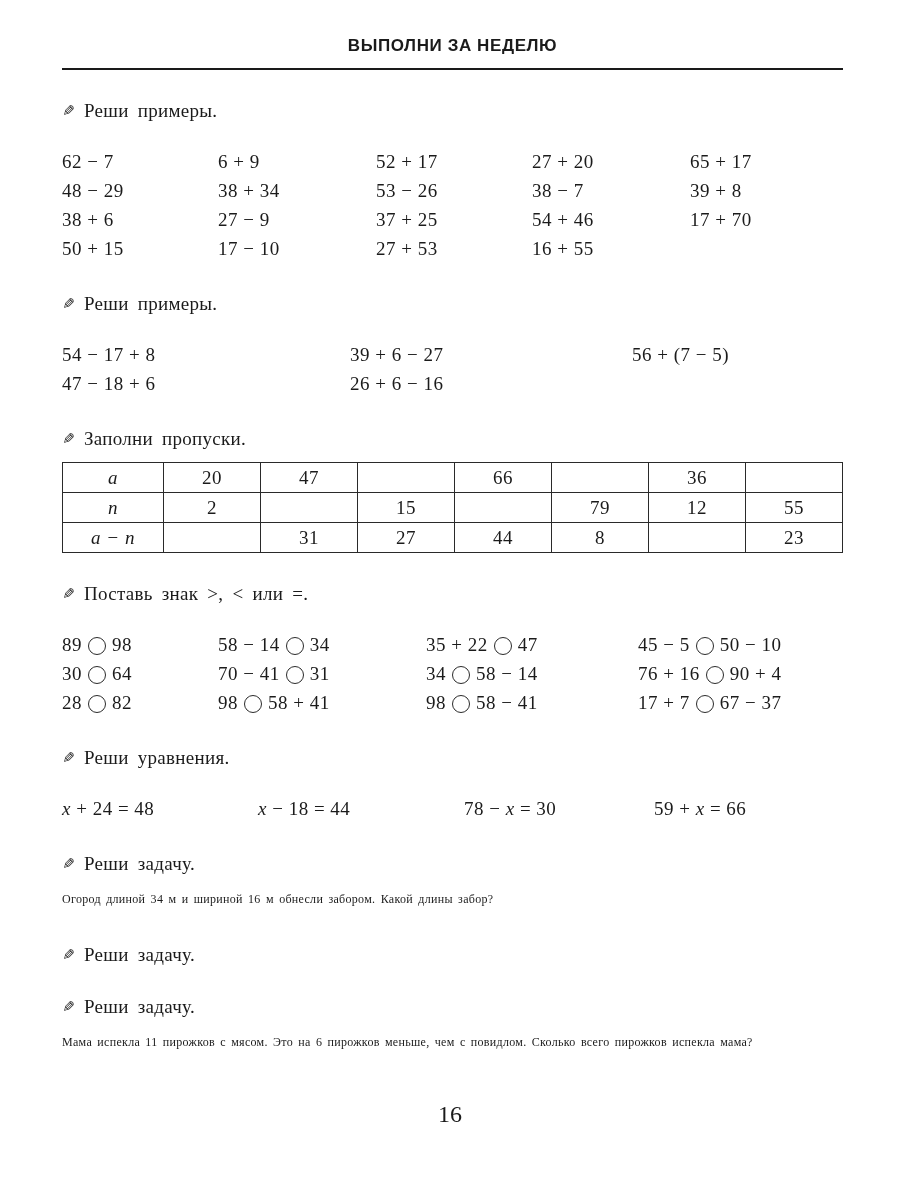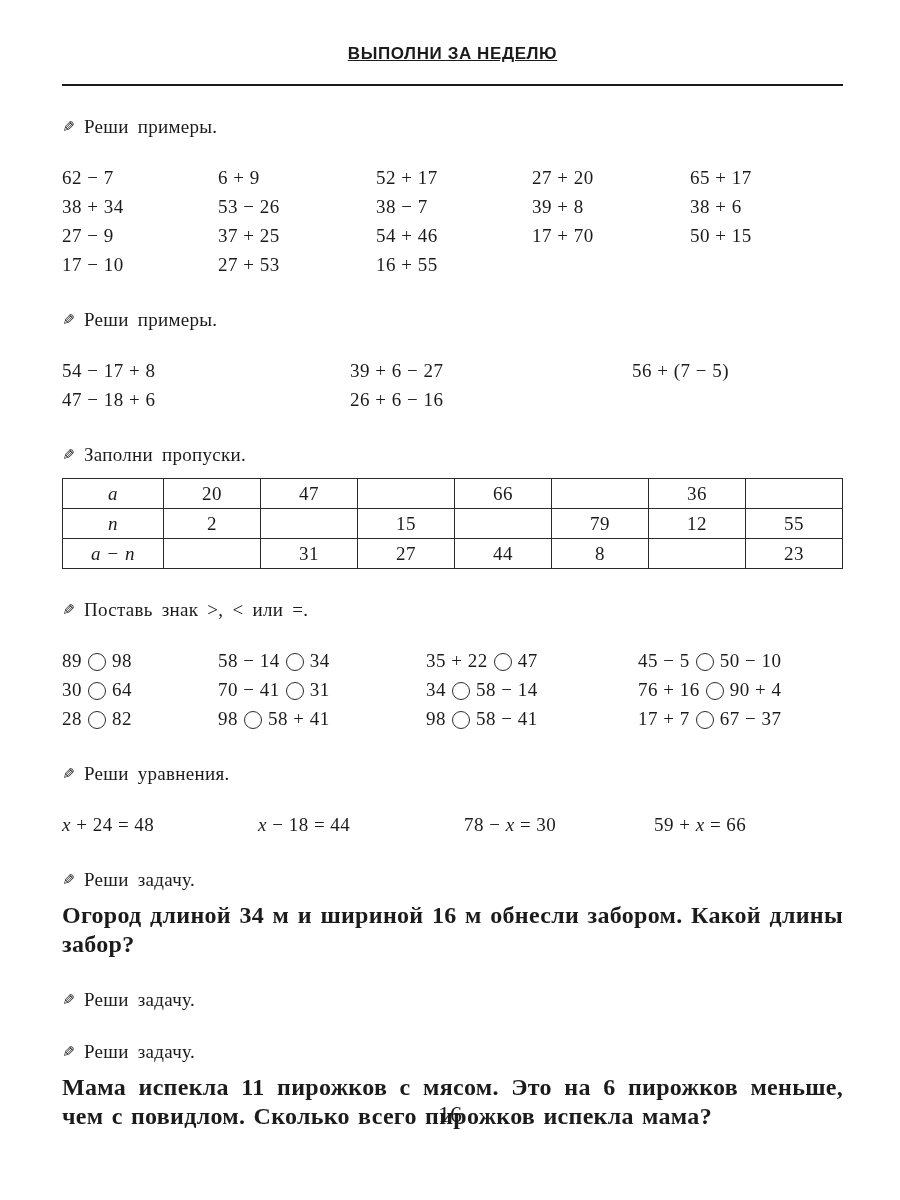--- a/index.html
+++ b/index.html
@@ -4,22 +4,22 @@
 <style>
   html,body { margin:0; padding:0; background:#f2f2f2; }
   .page {
     width:900px; height:1200px; background:#ffffff; position:relative;
     box-sizing:border-box; padding:36px 57px 0 62px;
     font-family:"Liberation Serif","DejaVu Serif",serif;
     color:#1b1b1b; overflow:hidden;
   }
   .hdr { text-align:center; border-bottom:2px solid #1a1a1a; padding-bottom:12px; }
   .hdr h1 {
-    margin:8px; font-family:"Liberation Sans","DejaVu Sans",sans-serif;
-    font-size:17px; font-weight:bold; letter-spacing:0.6px;text-decoration:underline;
+    margin:0; font-family:"Liberation Sans","DejaVu Sans",sans-serif;
+    font-size:17px; font-weight:bold; letter-spacing:0.6px;
   }
   .sec { margin-top:30px; }
   .sec.first { margin-top:30px; }
   .sec-head { display:flex; align-items:center; gap:9px; font-size:19px; word-spacing:4px; letter-spacing:0.3px; }
   .pencil { font-family:"DejaVu Sans",sans-serif; font-size:15px; transform:scaleX(-1); display:inline-block; color:#222; }
   .grid { display:grid; margin-top:25px; font-size:19px; line-height:29px; letter-spacing:0.5px; }
   .g-ex1 { grid-template-columns:156px 158px 156px 158px 1fr; }
   .g-ex2 { grid-template-columns:288px 282px 1fr; }
   .g-cmp { grid-template-columns:156px 208px 212px 1fr; }
   .g-eq  { grid-template-columns:196px 206px 190px 1fr; }
@@ -29,22 +29,22 @@
     font-size:19px; table-layout:fixed;
   }
   table.fill td { border:1.4px solid #2a2a2a; height:29px; text-align:center; padding:0; letter-spacing:0.5px; }
   table.fill td.lbl { width:100px; font-style:italic; }
   .circle {
     display:inline-block; width:18px; height:18px; border:1.4px solid #2b2b2b;
     border-radius:50%; vertical-align:-4px; margin:0 6px; box-sizing:border-box;
   }
   .var { font-style:italic; }
   p.task {
-    margin:10px 0 0 0; font-size:24px; line-height:29px;
-    text-align:justify; word-spacing:2px; letter-spacing:0.3px;font-weight:bold;
+    margin:10px 0 0 0; font-size:12px; line-height:29px;
+    text-align:justify; word-spacing:2px; letter-spacing:0.3px;
   }
   .pagenum { position:absolute; left:0; right:0; bottom:72px; text-align:center; font-size:24px; }
 </style>
 </head>
 <body>
 
 <div class="page">
 
   <div class="hdr">
     <h1>ВЫПОЛНИ ЗА НЕДЕЛЮ</h1>
@@ -54,20 +54,21 @@
     <div class="sec-head">
       <span class="pencil">✎</span>
       <span>Реши примеры.</span>
     </div>
     <div class="grid g-ex1">
       <span class="expr">62 − 7</span>
       <span class="expr">6 + 9</span>
       <span class="expr">52 + 17</span>
       <span class="expr">27 + 20</span>
       <span class="expr">65 + 17</span>
+      <span class="expr">48 − 29</span>
       <span class="expr">38 + 34</span>
       <span class="expr">53 − 26</span>
       <span class="expr">38 − 7</span>
       <span class="expr">39 + 8</span>
       <span class="expr">38 + 6</span>
       <span class="expr">27 − 9</span>
       <span class="expr">37 + 25</span>
       <span class="expr">54 + 46</span>
       <span class="expr">17 + 70</span>
       <span class="expr">50 + 15</span>

